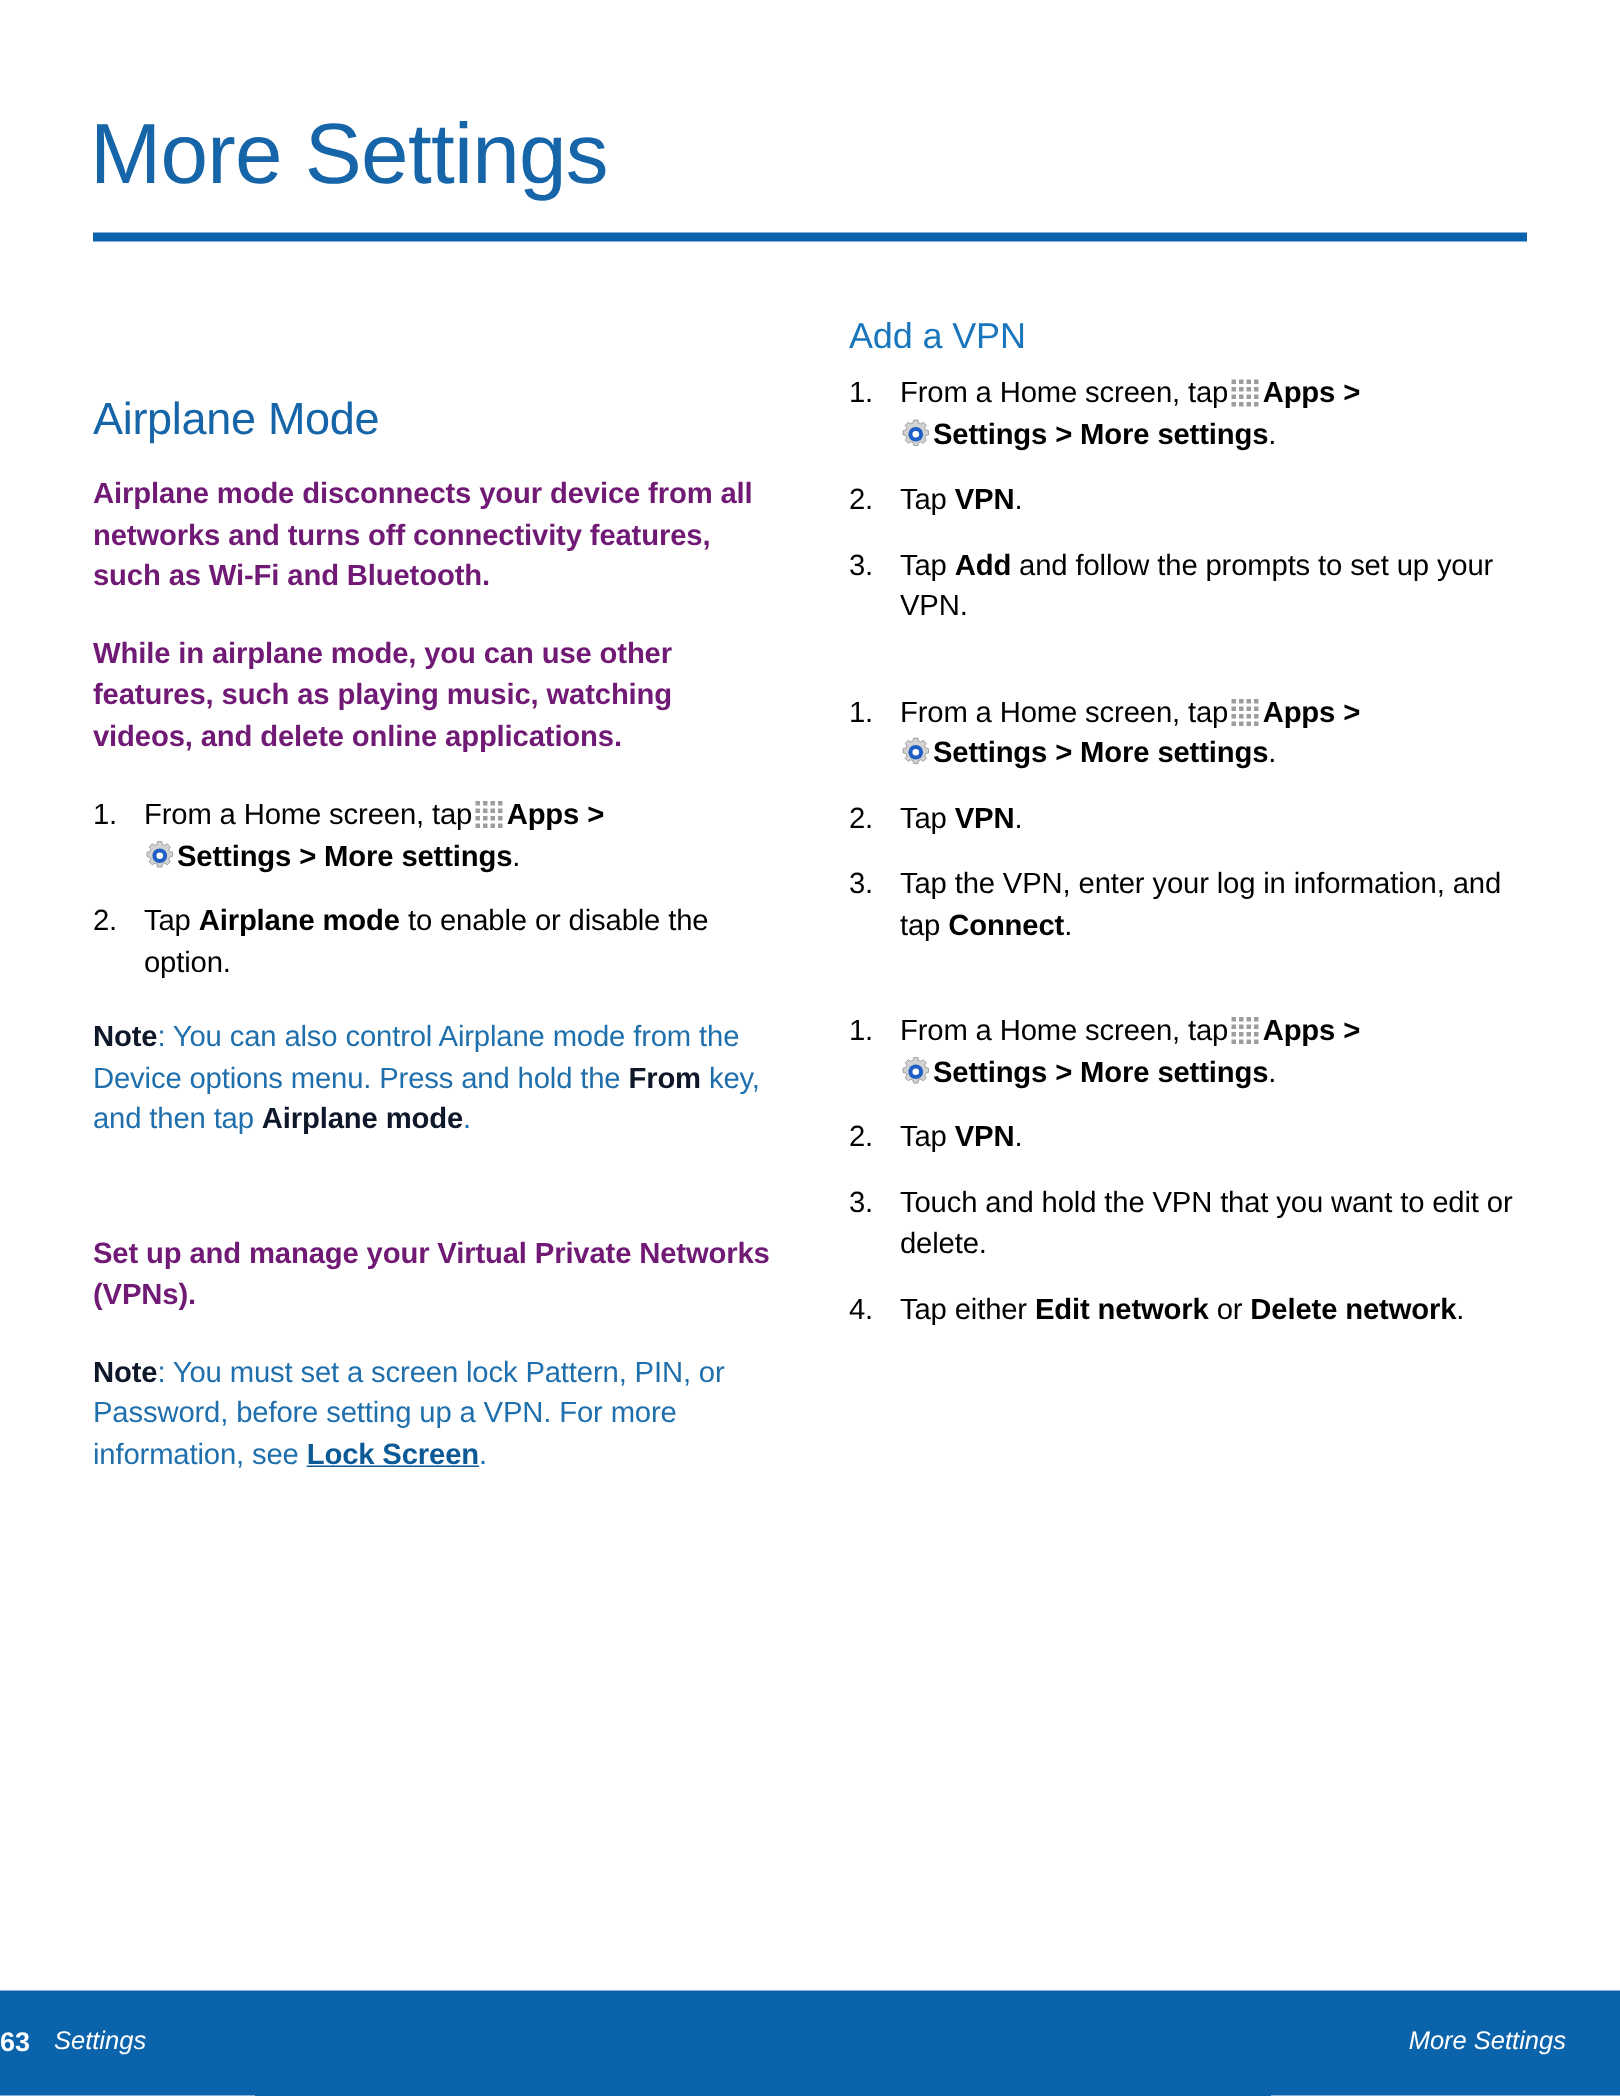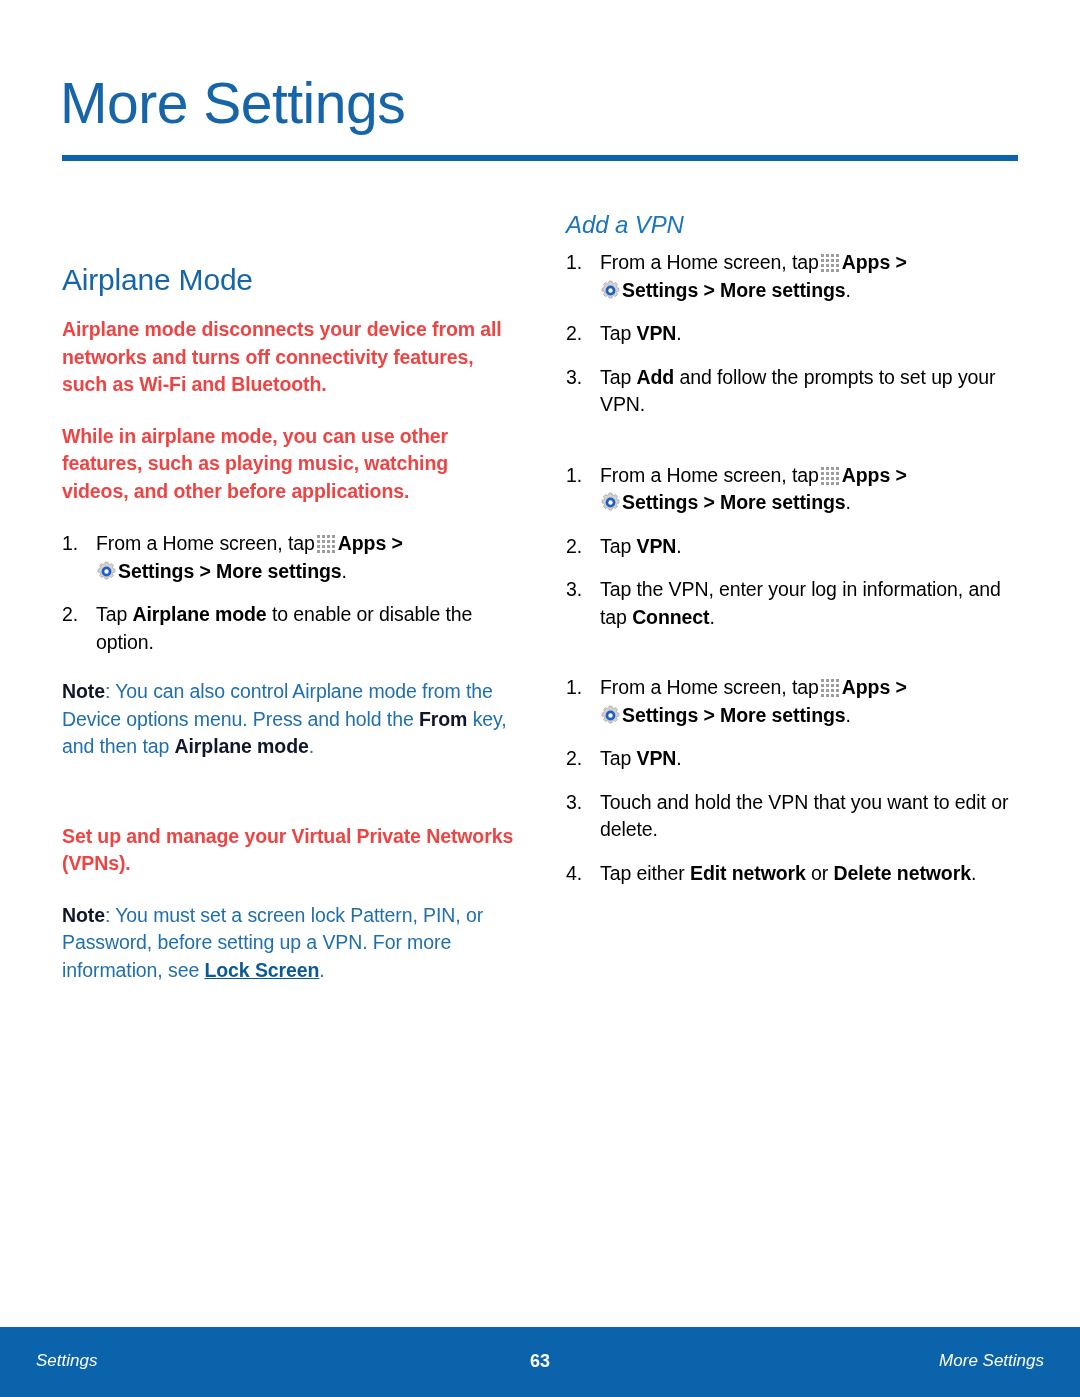--- a/index.html
+++ b/index.html
@@ -69,27 +69,26 @@
     margin: 0;
     letter-spacing: -0.2px;
   }
   h3.sub-head {
     font-size: 24px;
     line-height: 30px;
     color: #1976bc;
     font-weight: 400;
     margin: 0;
     letter-spacing: -0.1px;
-    font-style: italic;
   }
 
   p.body {
     font-size: 19.5px;
     line-height: 27.5px;
-    color: #ef4444;
+    color: #701a75;
     font-weight: bold;
     margin: 0;
     letter-spacing: -0.1px;
   }
 
   p.note {
     font-size: 19.5px;
     line-height: 27.5px;
     color: #1f6fad;
     margin: 0;
@@ -169,21 +168,21 @@
   }
   .footer-left, .footer-center, .footer-right {
     position: absolute;
     top: 24px;
     font-size: 17px;
     font-style: italic;
     color: #ffffff;
   }
   .footer-left { left: 36px; }
   .footer-center {
-    left: 0; width: 1080px; text-align: center;
+    left: 0; width: 1080px; text-align: left;
     font-style: normal;
     font-weight: bold;
     font-size: 18px;
   }
   .footer-right { right: 36px; }
 </style>
 </head>
 <body>
 
 <div class="page-title">More Settings</div>
@@ -191,21 +190,21 @@
 
 <div class="col-left">
 
 
   <div class="spacer-52"></div>
 
   <h2 class="section-head">Airplane Mode</h2>
   <div class="spacer-18"></div>
   <p class="body">Airplane mode disconnects your device from all networks and turns off connectivity features, such as Wi-Fi and Bluetooth.</p>
   <div class="spacer-24"></div>
-  <p class="body">While in airplane mode, you can use other features, such as playing music, watching videos, and other before applications.</p>
+  <p class="body">While in airplane mode, you can use other features, such as playing music, watching videos, and delete online applications.</p>
 
   <div class="spacer-16"></div>
 
   <ol class="steps">
     <li>
       <span class="num">1.</span><span>From a Home screen, tap</span><span class="apps-icon"><span class="cell"></span><span class="cell"></span><span class="cell"></span><span class="cell"></span><span class="cell"></span><span class="cell"></span><span class="cell"></span><span class="cell"></span><span class="cell"></span><span class="cell"></span><span class="cell"></span><span class="cell"></span><span class="cell"></span><span class="cell"></span><span class="cell"></span><span class="cell"></span></span><b>Apps</b>
       <b>&gt;</b><br>
       <svg class="gear-icon" viewBox="0 0 24 24">
         <path fill="#d2d2d2" stroke="#9a9a9a" stroke-width="0.7" d="M13.6 1.2h-3.2l-.5 2.2-1.7.7-1.9-1.2-2.3 2.3 1.2 1.9-.7 1.7-2.2.5v3.2l2.2.5.7 1.7-1.2 1.9 2.3 2.3 1.9-1.2 1.7.7.5 2.2h3.2l.5-2.2 1.7-.7 1.9 1.2 2.3-2.3-1.2-1.9.7-1.7 2.2-.5v-3.2l-2.2-.5-.7-1.7 1.2-1.9-2.3-2.3-1.9 1.2-1.7-.7z"></path>
         <circle cx="12" cy="12" r="5.6" fill="#1f5fc4"></circle>

